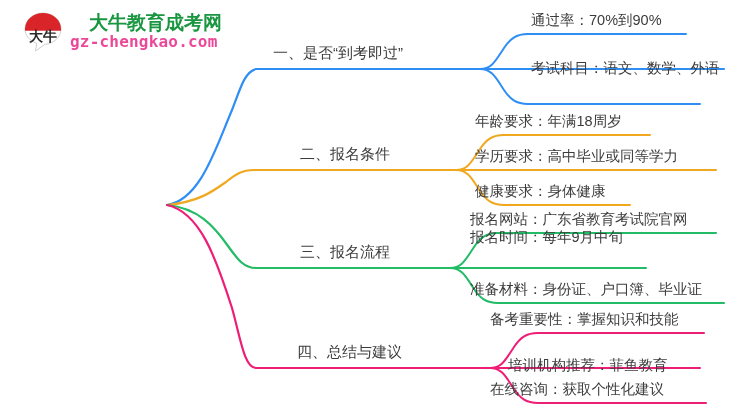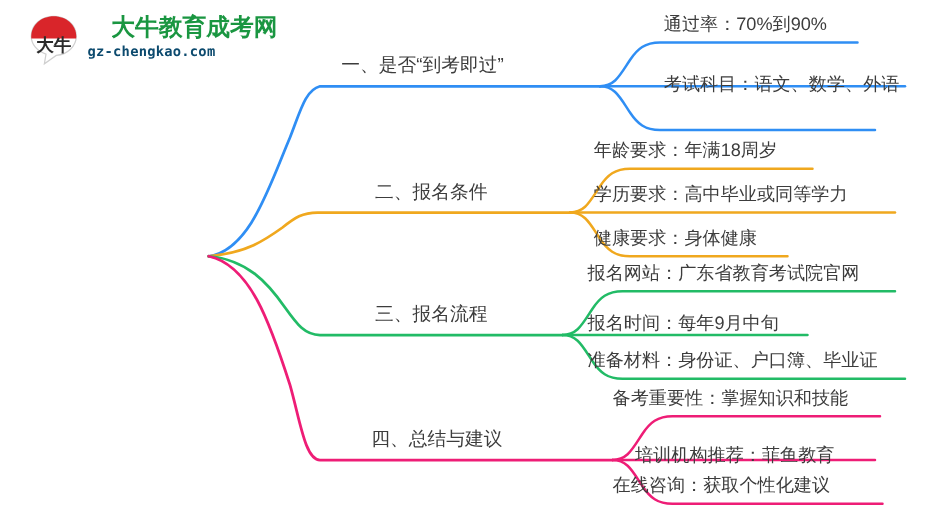--- a/index.html
+++ b/index.html
@@ -45,23 +45,23 @@
   .logo-line1 {
     font-size: 19px;
     font-weight: bold;
     color: #1a9641;
     letter-spacing: 0px;
     line-height: 22px;
     white-space: nowrap;
     margin-left: 19px;
   }
   .logo-line2 {
-    font-size: 11px;
+    font-size: 16px;
     font-weight: bold;
-    color: #0c4a6e;
+    color: #ec4899;
     line-height: 16px;
     letter-spacing: 0.2px;
     white-space: nowrap;
     font-family: "DejaVu Sans Mono", monospace;
   }
 
   
   #links {
     position: absolute;
     left: 0;
@@ -146,21 +146,21 @@
   <div class="node leaf-label" style="left:531px; top:11px;">通过率：70%到90%</div>
   <div class="node leaf-label" style="left:531px; top:59px;">考试科目：语文、数学、外语</div>
 
   <div class="node branch-label" style="left:300px; top:145px;">二、报名条件</div>
   <div class="node leaf-label" style="left:475px; top:112px;">年龄要求：年满18周岁</div>
   <div class="node leaf-label" style="left:475px; top:182px;">健康要求：身体健康</div>
   <div class="node leaf-label" style="left:475px; top:147px;">学历要求：高中毕业或同等学力</div>
 
   <div class="node branch-label" style="left:300px; top:243px;">三、报名流程</div>
   <div class="node leaf-label" style="left:470px; top:210px;">报名网站：广东省教育考试院官网</div>
-  <div class="node leaf-label" style="left:470px; top:250px;">报名时间：每年9月中旬</div>
+  <div class="node leaf-label" style="left:470px; top:228px;">报名时间：每年9月中旬</div>
   <div class="node leaf-label" style="left:470px; top:280px;">准备材料：身份证、户口簿、毕业证</div>
 
   <div class="node branch-label" style="left:297px; top:343px;">四、总结与建议</div>
   <div class="node leaf-label" style="left:490px; top:310px;">备考重要性：掌握知识和技能</div>
   <div class="node leaf-label" style="left:508px; top:345px;margin-top:11px;">培训机构推荐：菲鱼教育</div>
   <div class="node leaf-label" style="left:490px; top:380px;">在线咨询：获取个性化建议</div>
 
 </div>
 
 </body></html>

